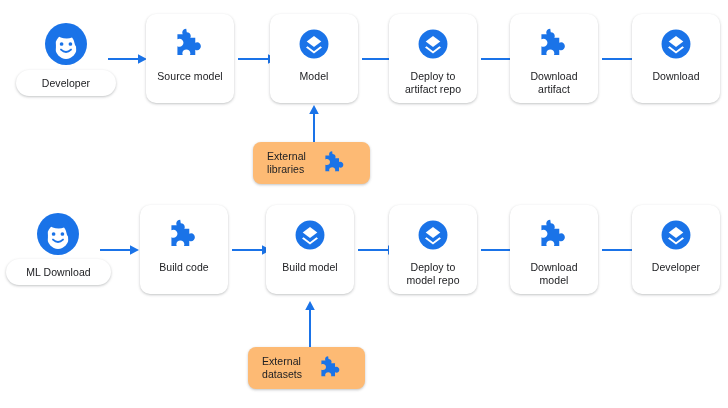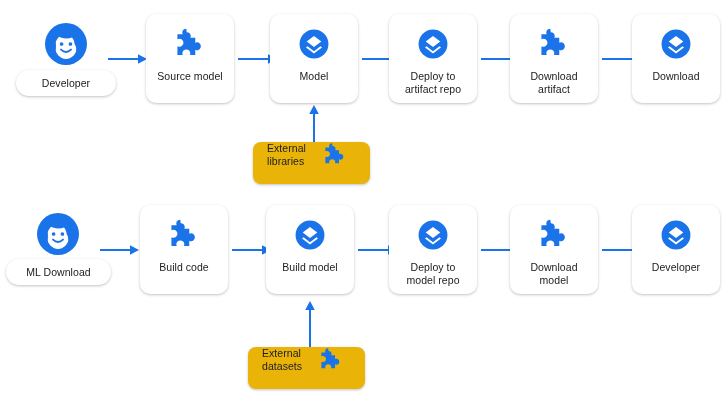--- a/index.html
+++ b/index.html
@@ -68,25 +68,25 @@
     justify-content: center;
     font-size: 10.5px;
     color: #202124;
     letter-spacing: 0.05px;
     box-sizing: border-box;
   }
 
   
   .sidebox {
     position: absolute;
-    background: #eab308;
+    background: #fdba74;
     border-radius: 8px;
     box-shadow: 0 1px 3px rgba(60,64,67,0.22), 0 1px 2px rgba(60,64,67,0.10);
     display: flex;
-    align-items: flex-start;
+    align-items: center;
     justify-content: flex-start;
     box-sizing: border-box;
     padding: 0 10px 0 14px;
   }
   .sidebox .sidebox-label {
     font-size: 10.5px;
     line-height: 13px;
     color: #202124;
     white-space: pre-line;
     text-align: left;

